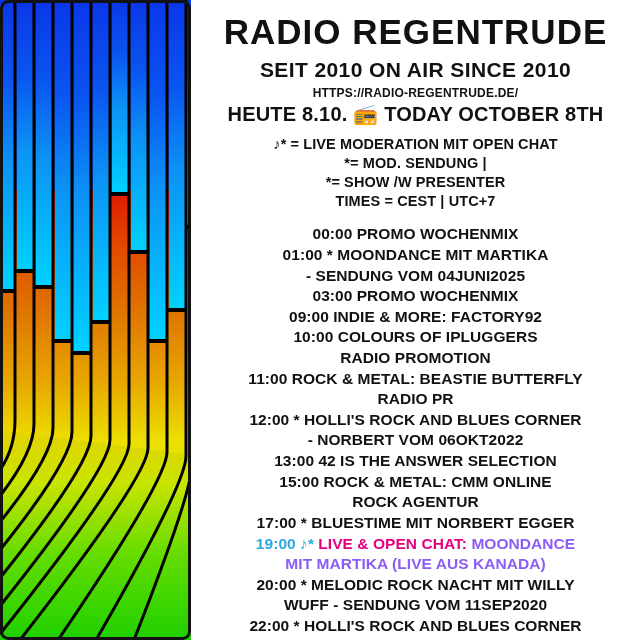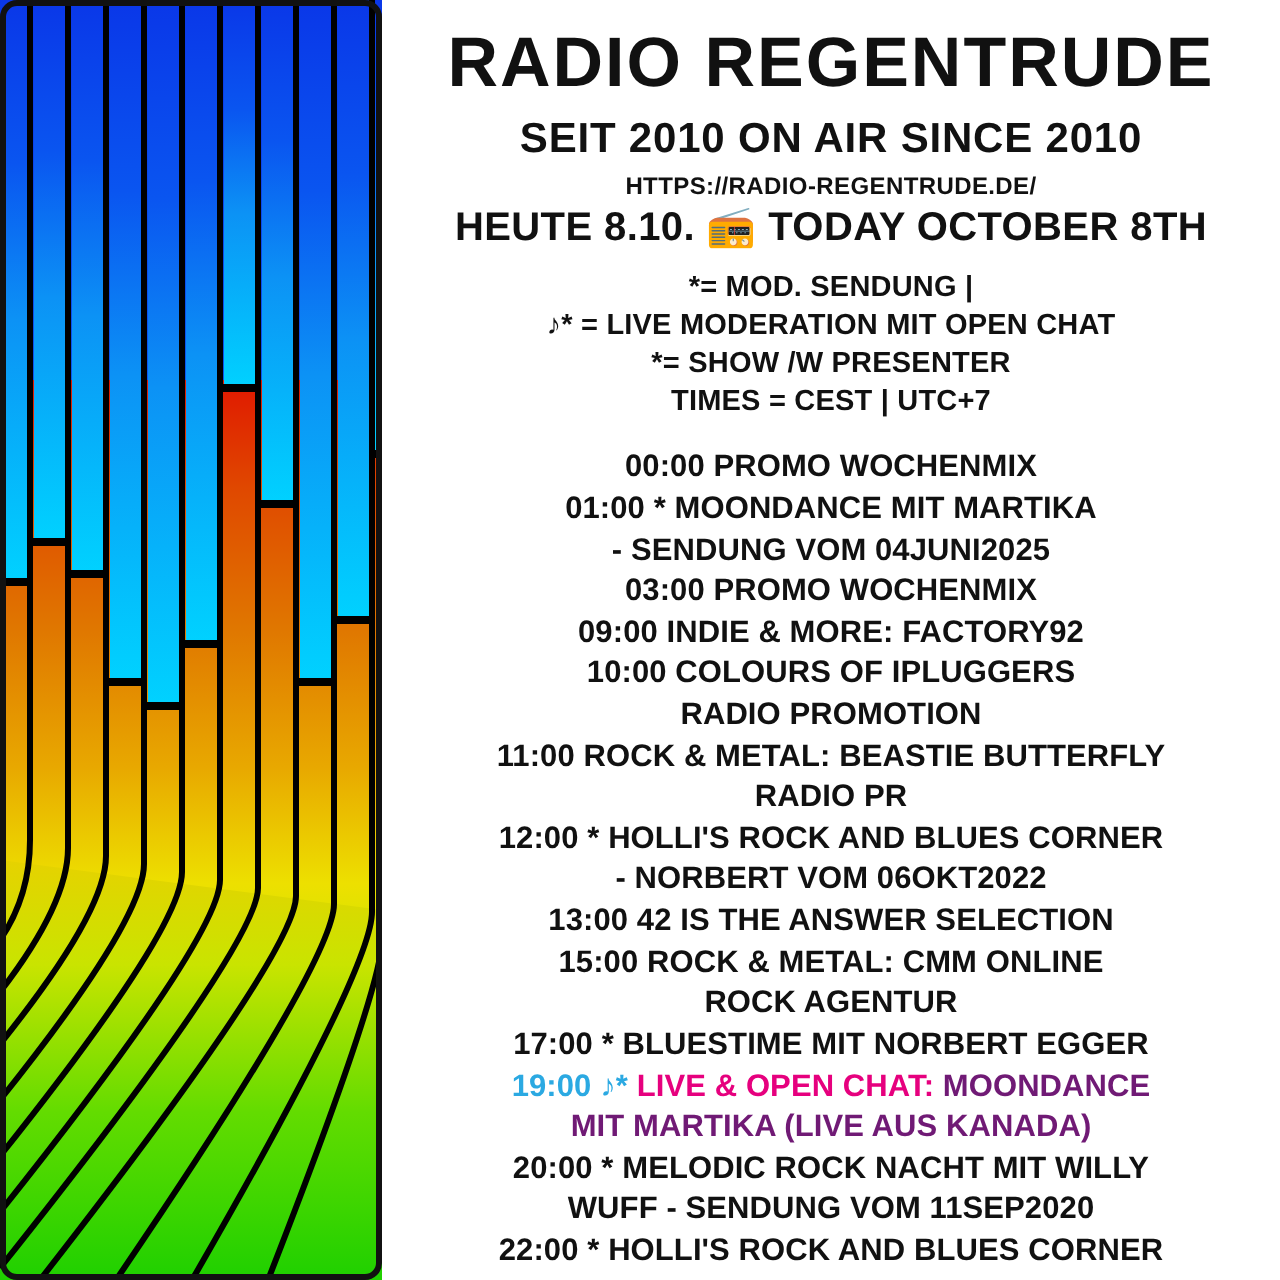--- a/index.html
+++ b/index.html
@@ -43,21 +43,21 @@
     font-size:14.5px;font-weight:bold;letter-spacing:0.1px;
     line-height:1.30;white-space:nowrap;
   }
   .schedule{margin-top:14px;}
   .schedule .row{
     font-size:15.5px;font-weight:bold;letter-spacing:0.05px;
     line-height:1.33;white-space:nowrap;
   }
   .hl-time{color:#2BA9E2;}
   .hl-mag{color:#E6007E;}
-  .hl-cyan{color:#701a75;}
+  .hl-cyan{color:#8b5cf6;}
   .note{color:#2BA9E2;}
 </style>
 </head>
 <body>
 
 <div id="stage">
 
   <div id="graphic">
     <svg viewBox="0 0 191 640" preserveAspectRatio="none">
       <defs>
@@ -143,22 +143,22 @@
 
     <div class="title">RADIO REGENTRUDE</div>
     <div class="subtitle">SEIT 2010 ON AIR SINCE 2010</div>
     <div class="url">HTTPS://RADIO-REGENTRUDE.DE/</div>
 
     <div class="today">
       <span>HEUTE 8.10. </span><span>📻</span><span> TODAY OCTOBER 8TH</span>
     </div>
 
     <div class="legend">
+      <div>♪* = LIVE MODERATION MIT OPEN CHAT</div>
       <div>*= MOD. SENDUNG |</div>
-      <div>♪* = LIVE MODERATION MIT OPEN CHAT</div>
       <div>*= SHOW /W PRESENTER</div>
       <div>TIMES = CEST | UTC+7</div>
     </div>
 
     <div class="schedule">
       <div class="row">00:00 PROMO WOCHENMIX</div>
       <div class="row">01:00 * MOONDANCE MIT MARTIKA</div>
       <div class="row">- SENDUNG VOM 04JUNI2025</div>
       <div class="row">03:00 PROMO WOCHENMIX</div>
       <div class="row">09:00 INDIE &amp; MORE: FACTORY92</div>

